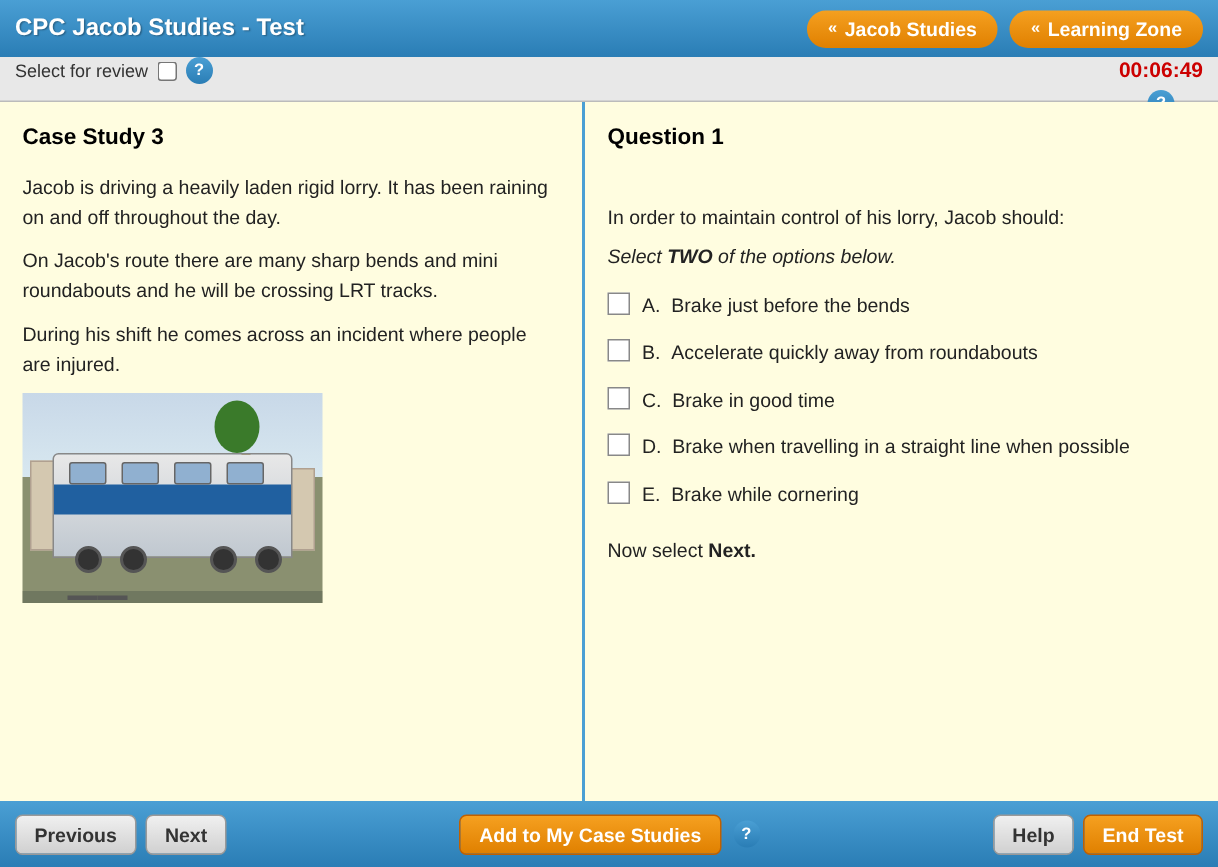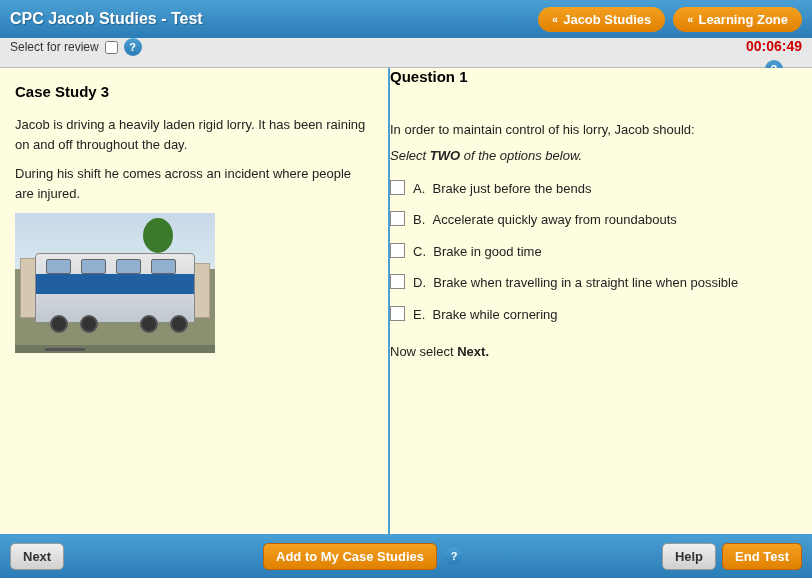--- a/index.html
+++ b/index.html
@@ -114,20 +114,21 @@
     .case-paragraph {
       margin-bottom: 10px;
       line-height: 1.5;
       color: #222;
       font-size: 13px;
     }
 
     
     #right-panel {
       flex: 1;
+      padding: 15px;
       background: #fffde0;
       overflow-y: auto;
     }
     #question-number {
       font-size: 15px;
       font-weight: bold;
       margin-bottom: 8px;
       color: #000;
     }
     #question-text {
@@ -330,20 +331,21 @@
     <div class="help-circle">?</div>
   </div>
 </div>
 
 <div id="main">
 
   <div id="left-panel">
     <div id="case-study-title">Case Study 3</div>
 
     <p class="case-paragraph">Jacob is driving a heavily laden rigid lorry. It has been raining on and off throughout the day.</p>
+    <p class="case-paragraph">On Jacob's route there are many sharp bends and mini roundabouts and he will be crossing LRT tracks.</p>
     <p class="case-paragraph">During his shift he comes across an incident where people are injured.</p>
 
     <div class="tram-scene">
 
       <div class="building" style="width:45px;height:60px;left:5px;"></div>
       <div class="building" style="width:30px;height:45px;left:55px;"></div>
       <div class="building" style="width:50px;height:55px;right:5px;"></div>
 
       <div class="tree" style="left:140px;">
         <div class="tree-top"></div>
@@ -419,20 +421,21 @@
     </div>
 
     <div id="next-instruction">
       Now select <strong>Next.</strong>
     </div>
   </div>
 </div>
 
 <div id="footer">
   <div id="footer-left">
+    <button class="footer-btn footer-btn-grey">Previous</button>
     <button class="footer-btn footer-btn-grey">Next</button>
   </div>
   <div id="footer-center">
     <button class="footer-btn footer-btn-orange">Add to My Case Studies</button>
     <div class="help-circle">?</div>
   </div>
   <div id="footer-right">
     <button class="footer-btn footer-btn-grey">Help</button>
     <button class="footer-btn footer-btn-orange">End Test</button>
   </div>

